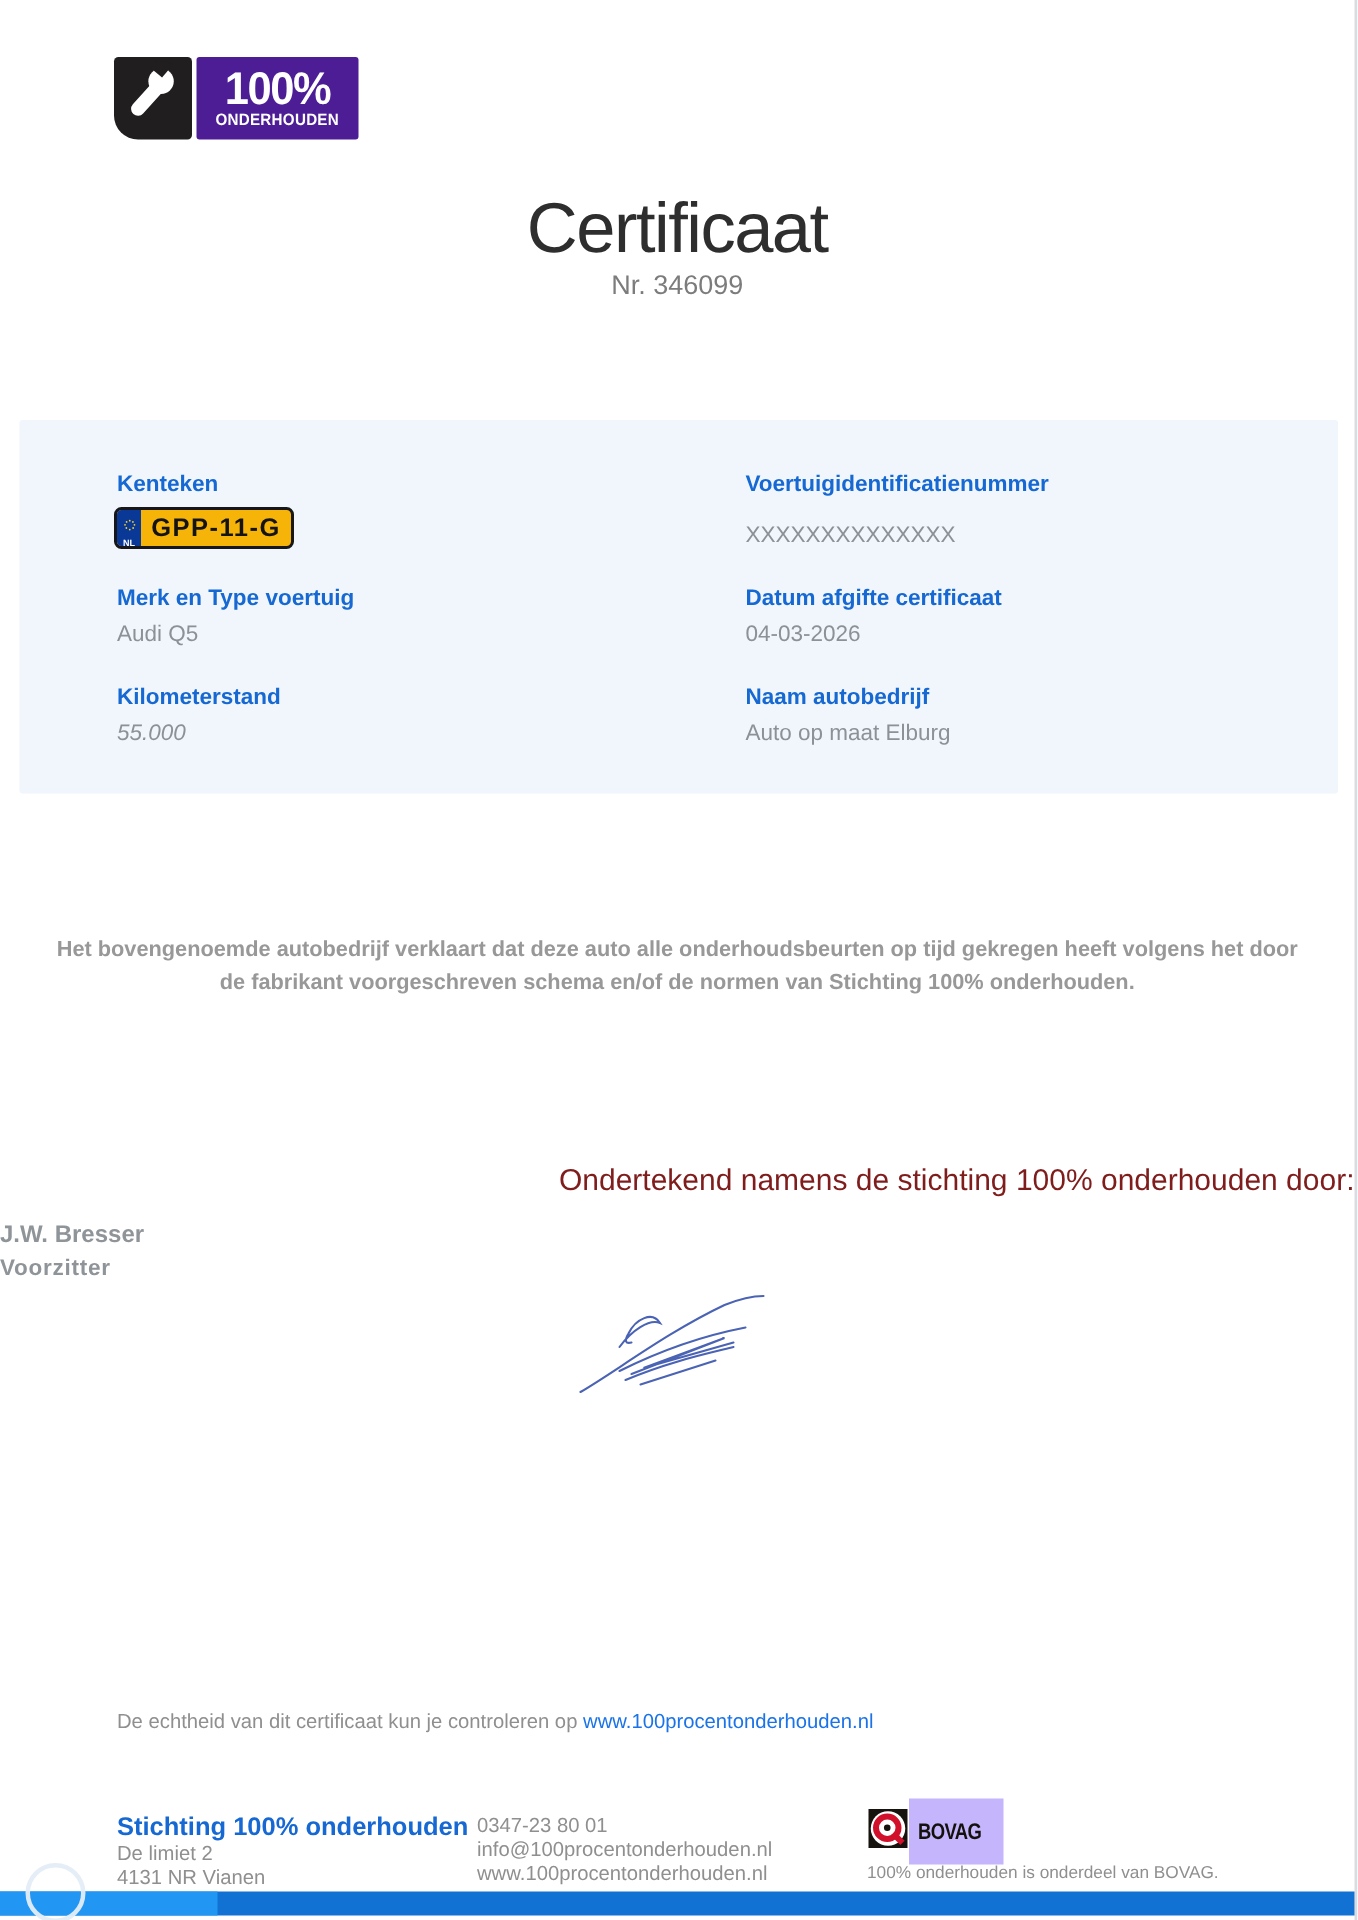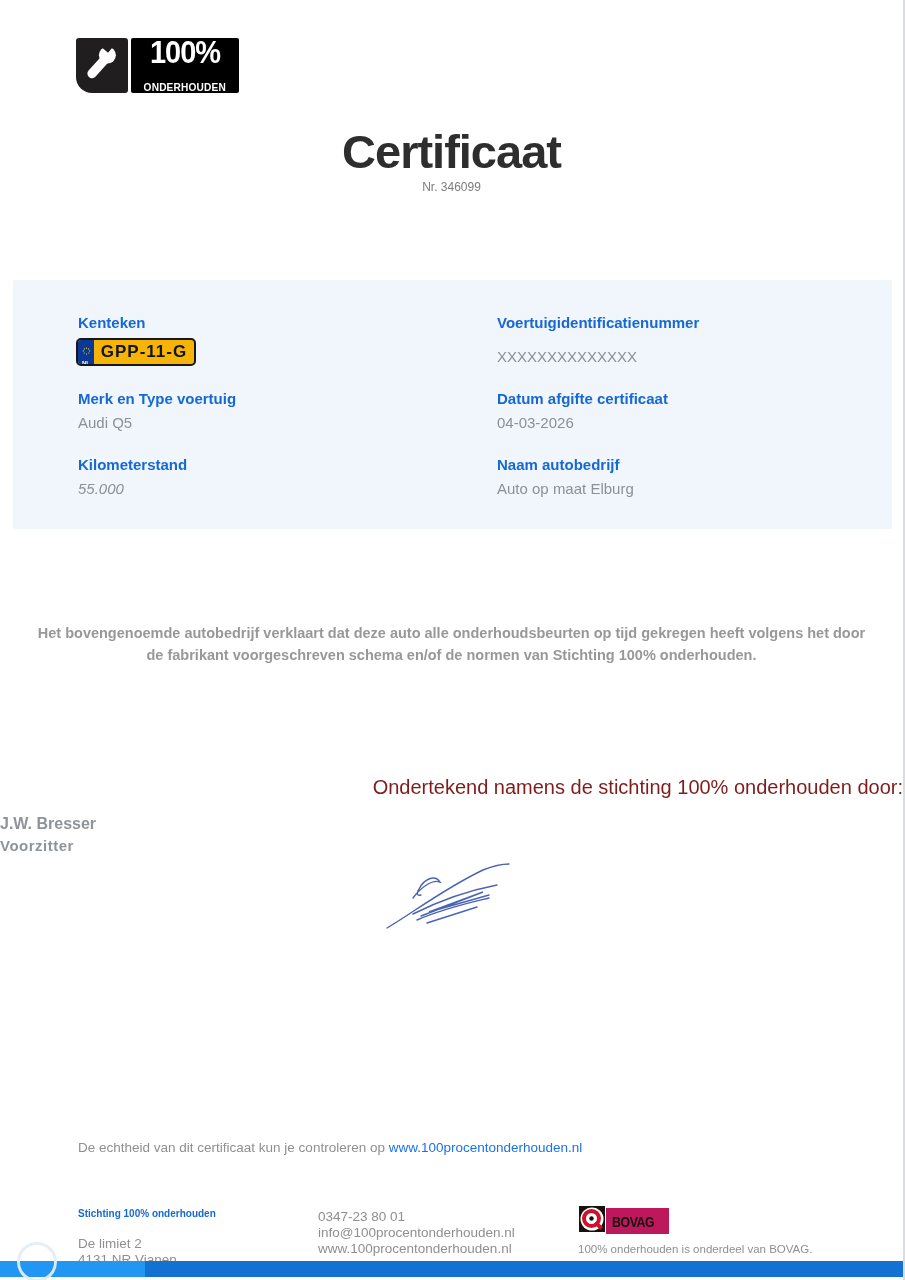--- a/index.html
+++ b/index.html
@@ -3,27 +3,27 @@
 <meta charset="utf-8">
 <style>
   * { margin:0; padding:0; box-sizing:border-box; }
   html,body { width:905px; height:1280px; }
   body { font-family:"Liberation Sans", sans-serif; background:#ffffff; position:relative; overflow:hidden; }
   .page { position:absolute; inset:0; background:#ffffff; border-right:2px solid #d9dde1; }
 
   
   .logo { position:absolute; left:76px; top:38px; display:flex; gap:3px; height:55px; }
   .logo-wrench-box { width:52px; height:55px; background:#211e1f; border-radius:3px 3px 3px 16px; display:flex; align-items:center; justify-content:center; }
-  .logo-text-box { width:108px; height:55px; background:#000000; border-radius:2px; color:#fff; display:flex; flex-direction:column; align-items:center; justify-content:space-between; padding-top:2px; }
+  .logo-text-box { width:108px; height:55px; background:#4c1d95; border-radius:2px; color:#fff; display:flex; flex-direction:column; align-items:center; justify-content:center; padding-top:2px; }
   .logo-percent { font-size:29px; font-weight:bold; letter-spacing:-1px; line-height:0.95; transform:scaleY(1.05); }
   .logo-brand { font-size:11px; font-weight:bold; letter-spacing:0.2px; transform:scaleX(0.92); }
 
   
-  .title { position:absolute; top:124px; left:0; width:100%; text-align:center; font-size:47px; font-weight:bold; color:#2e2e2e; letter-spacing:-1px; }
-  .cert-nr { position:absolute; top:180px; left:0; width:100%; text-align:center; font-size:12px; color:#7c7c7c; }
+  .title { position:absolute; top:124px; left:0; width:100%; text-align:center; font-size:47px; font-weight:normal; color:#2e2e2e; letter-spacing:-1px; }
+  .cert-nr { position:absolute; top:180px; left:0; width:100%; text-align:center; font-size:18px; color:#7c7c7c; }
 
   
   .panel { position:absolute; left:13px; top:280px; width:879px; height:249px; background:#f0f6fb; border-radius:2px; }
   .field-label { position:absolute; font-size:15px; font-weight:bold; color:#1668d2; }
   .field-value { position:absolute; font-size:15px; color:#8b9196; }
   .col-l { left:65px; }
   .col-r { left:484px; }
 
   
   .plate { position:absolute; left:63px; top:58px; width:120px; height:28px; background:#f7b408; border:2px solid #17171a; border-radius:5px; display:flex; overflow:hidden; }
@@ -39,24 +39,24 @@
   .sign-name  { position:absolute; top:815px; left:0; width:100%; font-size:16px; font-weight:bold; color:#8f9499; }
   .sign-role  { position:absolute; top:837px; left:0; width:100%; text-align:left; font-size:15px; font-weight:bold; color:#8f9499; letter-spacing:0.5px; }
   .signature  { position:absolute; left:383px; top:862px; }
 
   
   .verify { position:absolute; left:78px; top:1140px; font-size:13.5px; color:#8f8f8f; }
   .verify a { color:#1a73e8; text-decoration:none; }
 
   
   .foot-org { position:absolute; left:78px; top:1208px; font-size:13.5px; color:#8f8f8f; line-height:1.18; }
-  .foot-org .org-name { font-size:10px; font-weight:bold; color:#1668d2; margin-bottom:16px; }
+  .foot-org .org-name { font-size:17px; font-weight:bold; color:#1668d2; margin-bottom:0; }
   .foot-contact { position:absolute; left:318px; top:1209px; font-size:13.5px; color:#8f8f8f; line-height:1.18; }
   .bovag { position:absolute; left:578px; top:1206px; display:flex; align-items:center; gap:0; height:30px; }
-  .bovag-label { background:#be185d; color:#14110c; font-size:15px; font-weight:bold; height:26px; display:flex; align-items:center; padding:0 6px; }
+  .bovag-label { background:#c4b5fd; color:#14110c; font-size:15px; font-weight:bold; height:44px; display:flex; align-items:center; padding:0 6px; }
   .bovag-label span { display:inline-block; transform:scaleX(0.82); transform-origin:left center; letter-spacing:-0.5px; }
   .bovag-note { position:absolute; left:578px; top:1243px; font-size:11.5px; color:#8f8f8f; }
 
   
   .bottom-bar { position:absolute; left:0; bottom:3px; width:100%; height:16px; background:#1172d4; }
   .bottom-bar-accent { position:absolute; left:0; top:0; width:145px; height:16px; background:#2196f3; }
   .deco-circle { position:absolute; left:17px; top:1242px; width:40px; height:40px; border:3px solid rgba(228,237,245,0.95); border-radius:50%; z-index:5; }
 </style>
 </head>
 <body>

